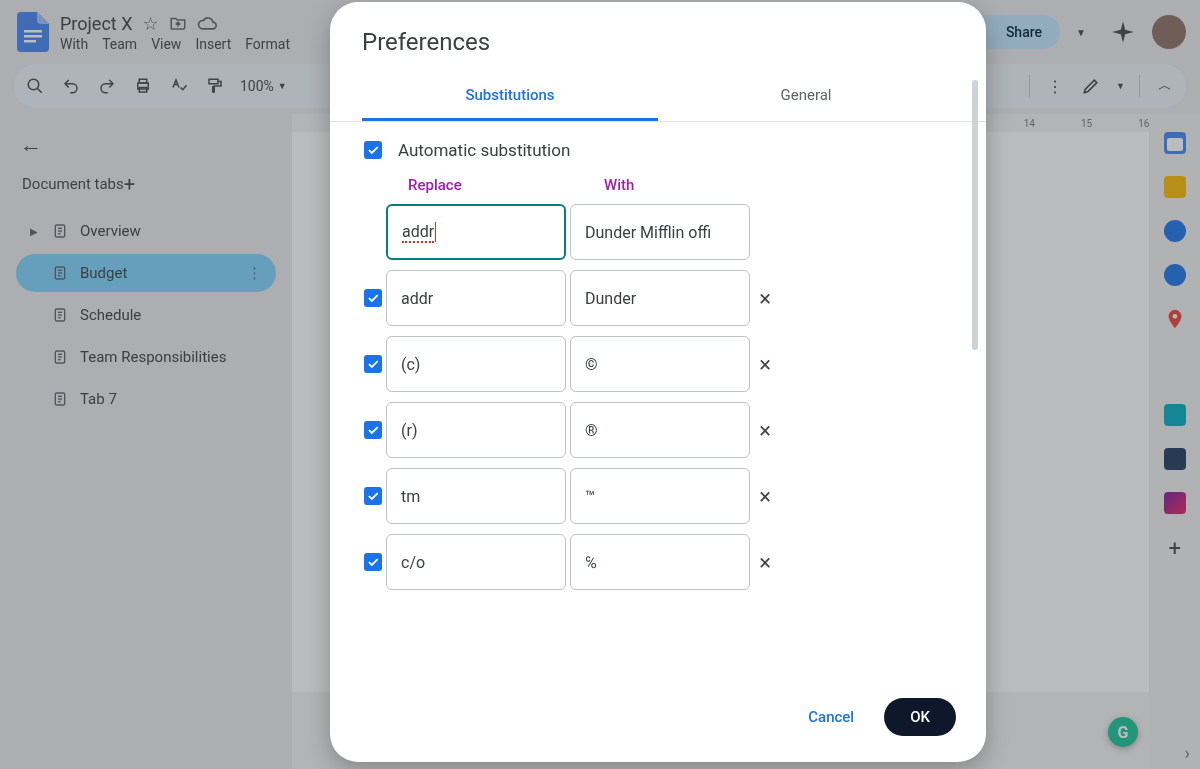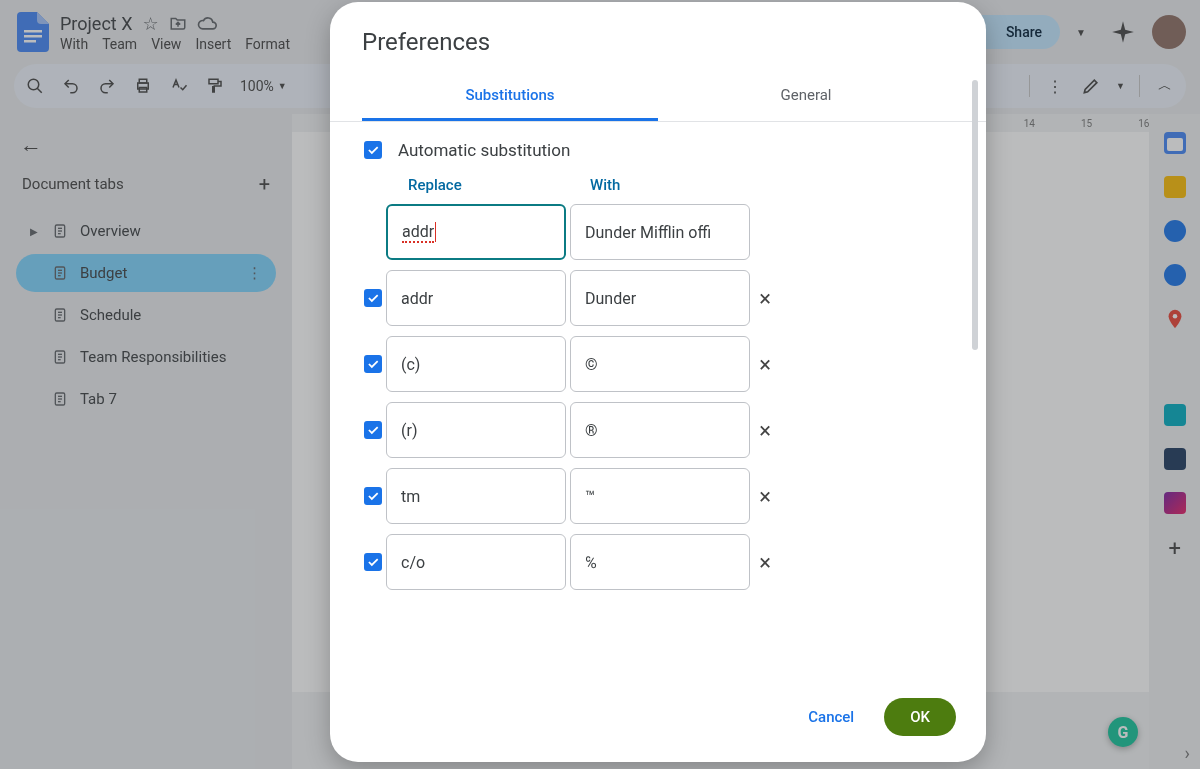--- a/index.html
+++ b/index.html
@@ -42,21 +42,21 @@
     color:#444;
   }
   .tool { width:22px; height:22px; display:flex; align-items:center; justify-content:center; font-size:16px; }
   .zoom { font-size:14px; display:flex; align-items:center; gap:4px; }
   .toolbar-right { margin-left:auto; display:flex; align-items:center; gap:14px; }
   .tool-sep { width:1px; height:22px; background:#c7c7c7; }
   
   .body { display:flex; height:calc(100% - 110px); }
   .left-panel { width:300px; padding:14px 10px; }
   .back-arrow { font-size:22px; color:#444; padding:4px 10px; }
-  .tabs-header { display:flex; align-items:center; justify-content:space-between; padding:10px 12px; font-size:15px; color:#444;}
+  .tabs-header { display:flex; align-items:center; padding:10px 12px; font-size:15px; color:#444;}
   .tab-list { margin-top:6px; }
   .tab-item {
     display:flex; align-items:center; gap:12px; padding:10px 14px; border-radius:22px;
     font-size:15px; color:#3c4043; margin:4px 6px;
   }
   .tab-item.active { background:#7dd3fc; }
   .tab-item .chev { width:10px; color:#5f6368; font-size:10px;}
   .tab-item .doc-glyph { color:#5f6368; }
   .tab-item .more { margin-left:auto; color:#5f6368;}
   .doc-area { flex:1; background:#f1f3f4; position:relative; }
@@ -73,42 +73,42 @@
     background:#fff; border-radius:28px; box-shadow:0 8px 24px rgba(0,0,0,0.25);
     padding:26px 0 18px 0; display:flex; flex-direction:column;
   }
   .modal h1 { font-size:24px; font-weight:400; margin:0 0 18px 32px; color:#3c4043;}
   .modal-tabs { display:flex; border-bottom:1px solid #e1e3e6; padding:0 32px;}
   .modal-tab { flex:1; text-align:center; padding:12px 0 14px 0; font-size:15px; color:#5f6368; cursor:pointer;}
   .modal-tab.active { color:#1a73e8; border-bottom:3px solid #1a73e8; font-weight:500;}
   .modal-body { padding:18px 34px 0 34px; overflow:auto; flex:1;}
   .auto-row { display:flex; align-items:center; gap:16px; margin-bottom:16px;}
   .auto-label { font-size:17px; color:#3c4043;}
-  .col-headers { display:flex; gap:2px; margin-left:44px; font-size:15px; color:#0369a1; font-weight:500; margin-bottom:6px;}
+  .col-headers { display:flex; gap:16px; margin-left:44px; font-size:15px; color:#a21caf; font-weight:500; margin-bottom:6px;}
   .col-headers .col { width:180px;}
   .sub-row { display:flex; align-items:center; gap:4px; margin:10px 0;}
   .chk {
     width:18px; height:18px; border:2px solid #1a73e8; border-radius:3px; background:#1a73e8;
     display:flex; align-items:center; justify-content:center;
     flex-shrink:0;
   }
   .chk svg { width:14px; height:14px; }
   .chk-spacer { width:18px; height:18px; flex-shrink:0;}
   .sub-input {
     width:180px; height:56px; border:1px solid #bfc2c7; border-radius:6px;
     padding:0 14px; font-size:16px; color:#3c4043; background:#fff;
     display:flex; align-items:center; overflow:hidden; white-space:nowrap;
   }
   .sub-input.focus { border:2px solid #0b7b83; }
   .cursor-caret { display:inline-block; width:1px; height:20px; background:#d93025; margin-left:1px; vertical-align:middle;}
   .squiggle { border-bottom: 2px dotted #d93025; }
   .del-x { width:22px; font-size:22px; color:#444; text-align:center; cursor:pointer;}
   .modal-footer { display:flex; justify-content:flex-end; gap:16px; padding:16px 30px 8px 0;}
   .btn-cancel { color:#1a73e8; font-size:15px; padding:10px 14px; cursor:pointer; font-weight:500;}
-  .btn-ok { background:#4d7c0f; color:#fff; font-size:15px; padding:10px 26px; border-radius:22px; cursor:pointer; font-weight:500;}
+  .btn-ok { background:#0f172a; color:#fff; font-size:15px; padding:10px 26px; border-radius:22px; cursor:pointer; font-weight:500;}
   .modal-scroll { position:absolute; right:8px; top:78px; width:6px; height:270px; background:#cfd2d6; border-radius:4px;}
   
   svg { display:block; }
   .grammarly { position:absolute; right:62px; bottom:22px; width:30px; height:30px; border-radius:50%; background:#15c39a; display:flex; align-items:center; justify-content:center; color:#fff; font-weight:bold; box-shadow:0 2px 6px rgba(0,0,0,0.3);}
   .chev-bottom { position:absolute; right:10px; bottom:6px; color:#777; font-size:18px;}
 </style>
 </head>
 <body>
 
 <div class="app">

